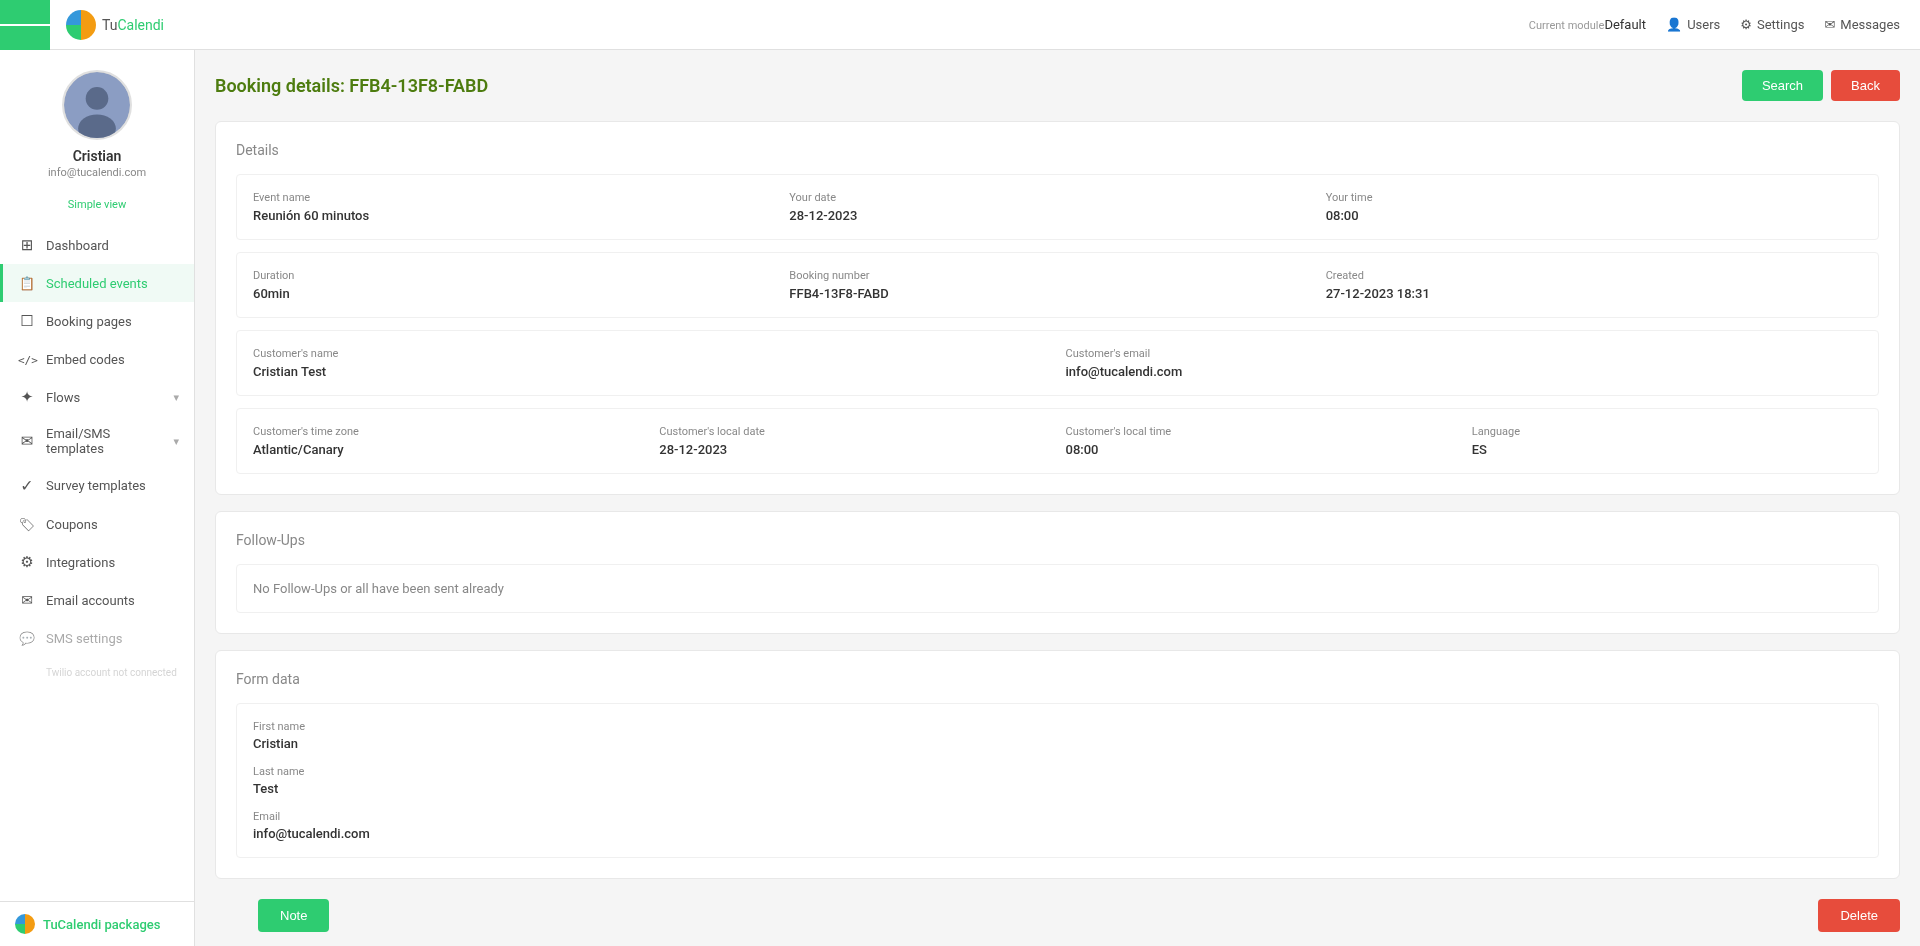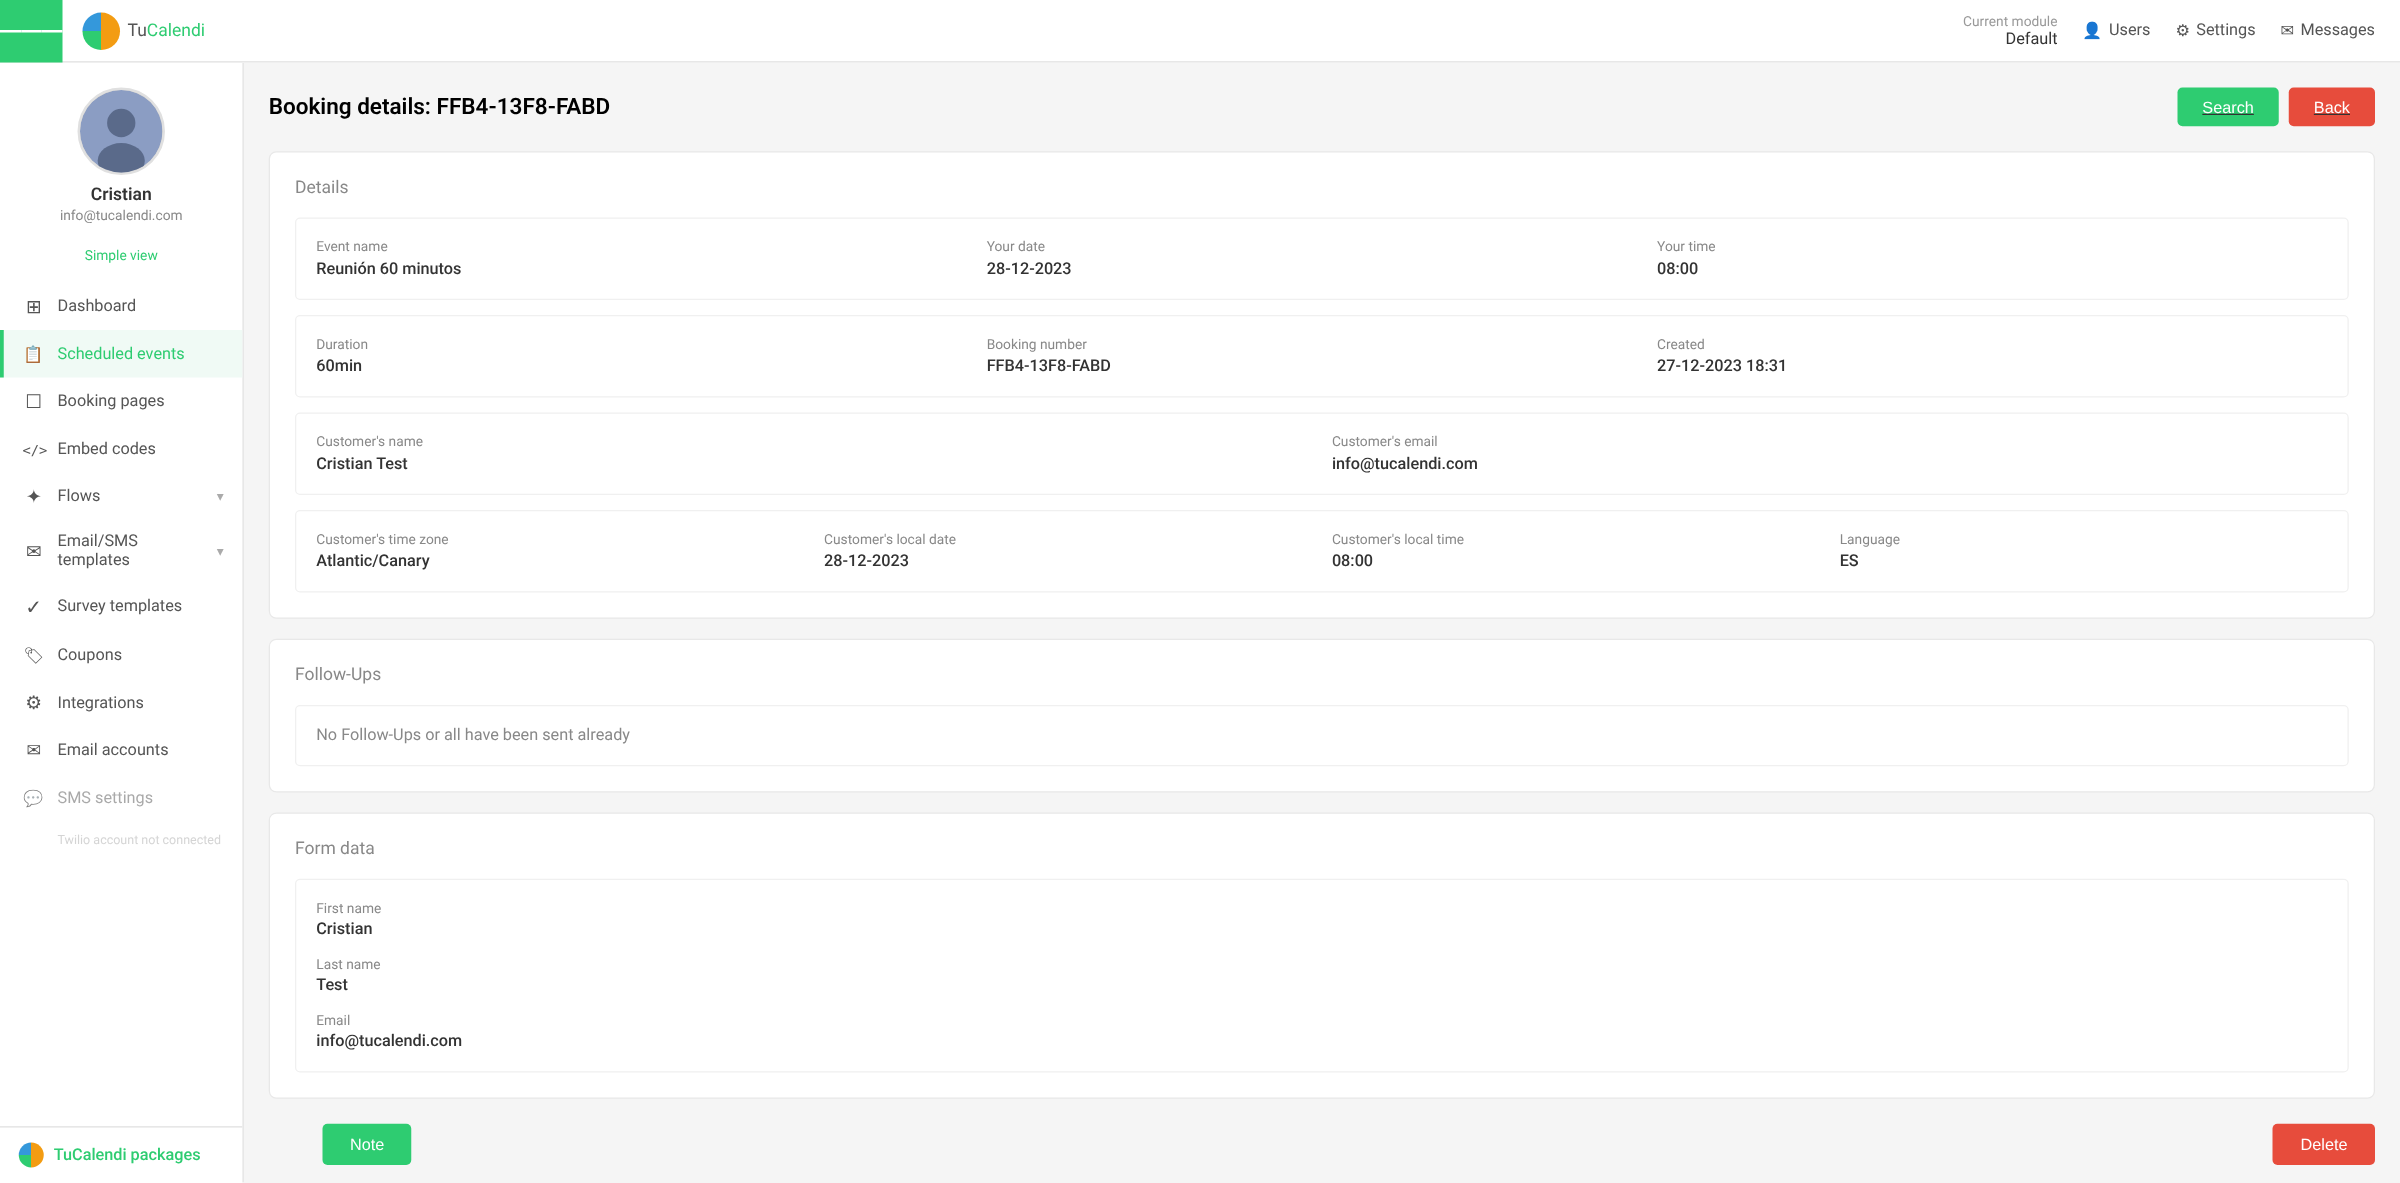--- a/index.html
+++ b/index.html
@@ -23,21 +23,21 @@
     .logo-circle {
       width: 30px; height: 30px; border-radius: 50%;
       background: conic-gradient(#f39c12 0% 50%, #2ecc71 50% 75%, #3498db 75% 100%);
     }
     .logo-tu { color: #555; }
     .logo-calendi { color: #2ecc71; }
 
     .topbar-right {
       margin-left: auto; display: flex; align-items: center; gap: 20px; padding-right: 20px;
     }
-    .topbar-module { display: flex; flex-direction: column; align-items: flex-end; font-size: 11px; color: #999; margin-left: 36px; }
+    .topbar-module { display: flex; flex-direction: row; align-items: flex-end; font-size: 11px; color: #999; margin-left: 36px; }
     .topbar-module span:last-child { color: #333; font-size: 13px; }
     .topbar-item { display: flex; align-items: center; gap: 5px; cursor: pointer; color: #555; font-size: 13px; }
 
     
     .sidebar {
       position: fixed; top: 50px; left: 0; bottom: 0; width: 195px;
       background: #fff; border-right: 1px solid #e0e0e0;
       overflow-y: auto; z-index: 90;
     }
     .sidebar-user {
@@ -76,23 +76,23 @@
     
     .main {
       margin-top: 50px; margin-left: 195px;
       padding: 20px; min-height: calc(100vh - 50px);
     }
 
     .page-header {
       display: flex; align-items: center; justify-content: space-between;
       margin-bottom: 20px;
     }
-    .page-title { font-size: 18px; font-weight: 600; color: #000000; }
-
-    .header-actions { display: flex; gap: 8px; text-decoration: underline; }
+    .page-title { font-size: 18px; font-weight: 600; color: #4d7c0f; }
+
+    .header-actions { display: flex; gap: 8px; }
     .btn-search {
       padding: 8px 20px; background: #2ecc71; color: #fff;
       border: none; border-radius: 4px; cursor: pointer; font-size: 13px; font-weight: 500;
     }
     .btn-back {
       padding: 8px 20px; background: #e74c3c; color: #fff;
       border: none; border-radius: 4px; cursor: pointer; font-size: 13px; font-weight: 500;
     }
 
     .content-area { background: transparent; }

